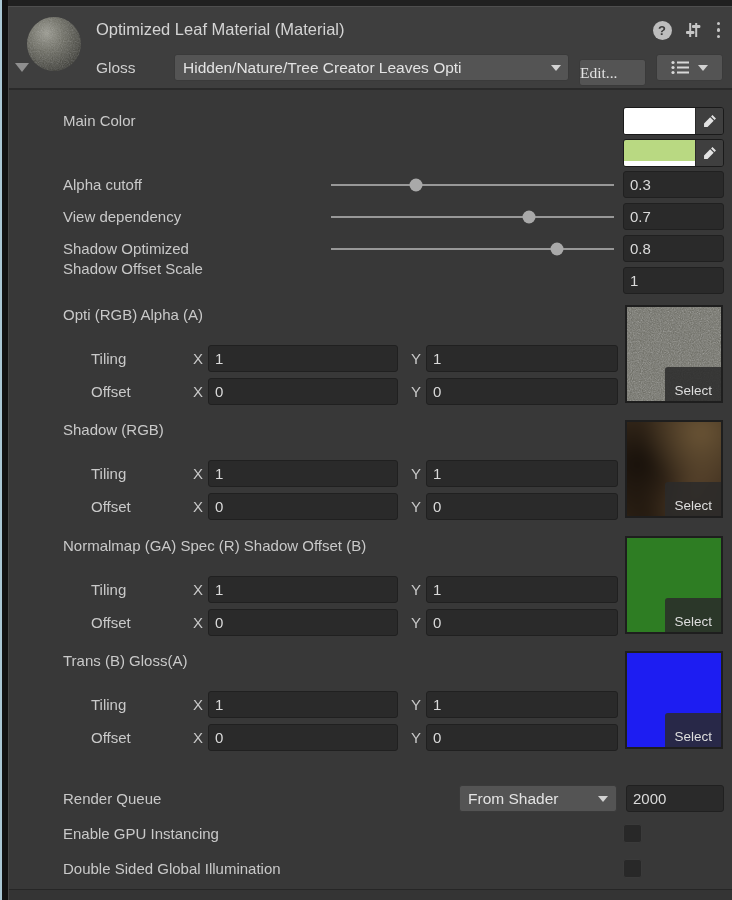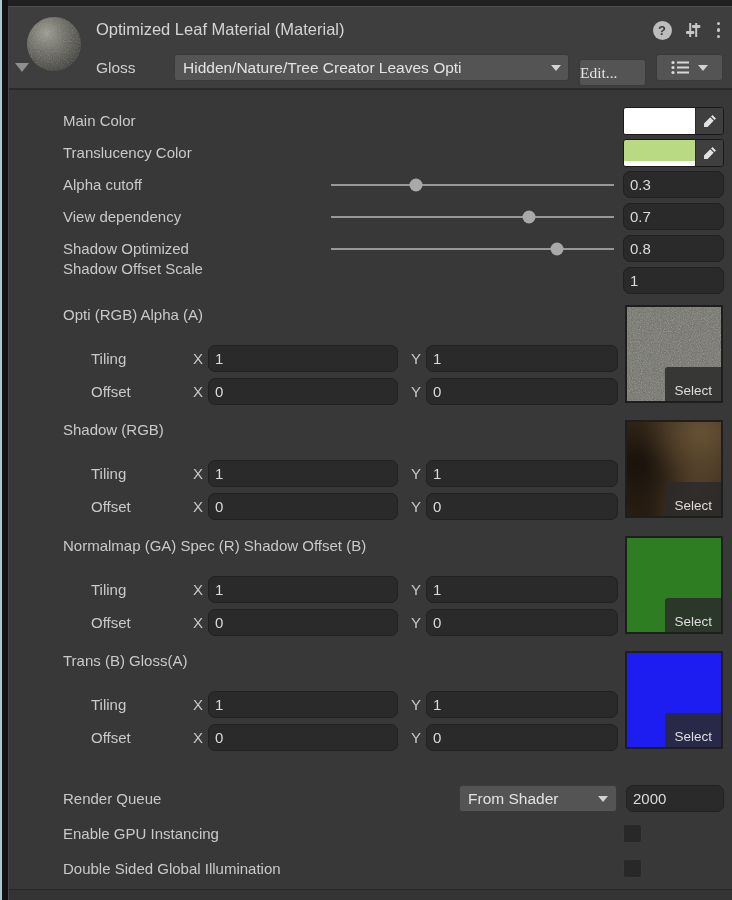--- a/index.html
+++ b/index.html
@@ -32,21 +32,21 @@
   .shader-dd { position:absolute; left:165px; top:47px; width:395px; height:27px; padding:0 22px 0 8px; white-space:nowrap; overflow:hidden; }
   .shader-dd .arr { position:absolute; right:7px; }
   .edit-btn { position:absolute; left:570px; top:52px; width:67px; height:27px; justify-content:flex-start;font-family:Liberation Serif, serif; }
   .list-btn { position:absolute; left:647px; top:47px; width:67px; height:27px; justify-content:center; gap:9px; }
   .arr { width:0; height:0; border-left:5px solid transparent; border-right:5px solid transparent; border-top:6px solid #d2d2d2; }
 
   
   .row-label { position:absolute; left:54px; font-size:15px; color:#c9c9c9; white-space:nowrap; }
   .field { background:#2a2a2a; border:1px solid #202020; border-radius:3px; color:#dadada; font-size:15px;
            font-family:"Liberation Sans", sans-serif; padding:0 6px; outline:none; }
-  input.field { height:27px;border-radius:7px; }
+  input.field { height:27px; }
 
   .swatch-ctl { position:absolute; left:614px; width:101px; height:28px; display:flex; border:1px solid #1a1a1a; border-radius:3px; overflow:hidden; background:#3f3f3f; }
   .swatch { width:72px; height:100%; position:relative; cursor:pointer; }
   .alpha-bar { position:absolute; left:0; bottom:0; width:100%; height:5px; background:#ffffff; }
   .dropper-btn { width:28px; height:100%; background:#3f3f3f; border-left:1px solid #2a2a2a; display:flex; align-items:center; justify-content:center; cursor:pointer; }
 
   .slider { position:absolute; left:322px; width:283px; height:27px; cursor:pointer; }
   .slider-track { position:absolute; left:0; right:0; top:50%; margin-top:-1px; height:2px; background:#989898; }
   .slider-thumb { position:absolute; top:50%; width:13px; height:13px; border-radius:50%; background:#a9a9a9;
                   transform:translate(-50%,-50%); cursor:pointer; }
@@ -152,21 +152,20 @@
       <div class="swatch" style="background-color: rgb(255, 255, 255);">
         <div class="alpha-bar"></div>
       </div>
       <div class="dropper-btn">
         <svg width="14" height="14" viewBox="0 0 16 16">
             <path d="M10.8 1.2 L14.8 5.2 L13.2 6.8 L9.2 2.8 Z M8.2 3.8 L12.2 7.8 L5.2 14.8 L1.2 14.8 L1.2 10.8 Z" fill="#e2e2e2"></path>
           </svg>
       </div>
     </div>
 
-    <div class="row-label" style="top:132px; line-height:28px;">Translucency Color</div>
     <div class="swatch-ctl" style="top:132px;">
       <div class="swatch" style="background-color: rgb(185, 217, 130);">
         <div class="alpha-bar"></div>
       </div>
       <div class="dropper-btn">
         <svg width="14" height="14" viewBox="0 0 16 16">
             <path d="M10.8 1.2 L14.8 5.2 L13.2 6.8 L9.2 2.8 Z M8.2 3.8 L12.2 7.8 L5.2 14.8 L1.2 14.8 L1.2 10.8 Z" fill="#e2e2e2"></path>
           </svg>
       </div>
     </div>

